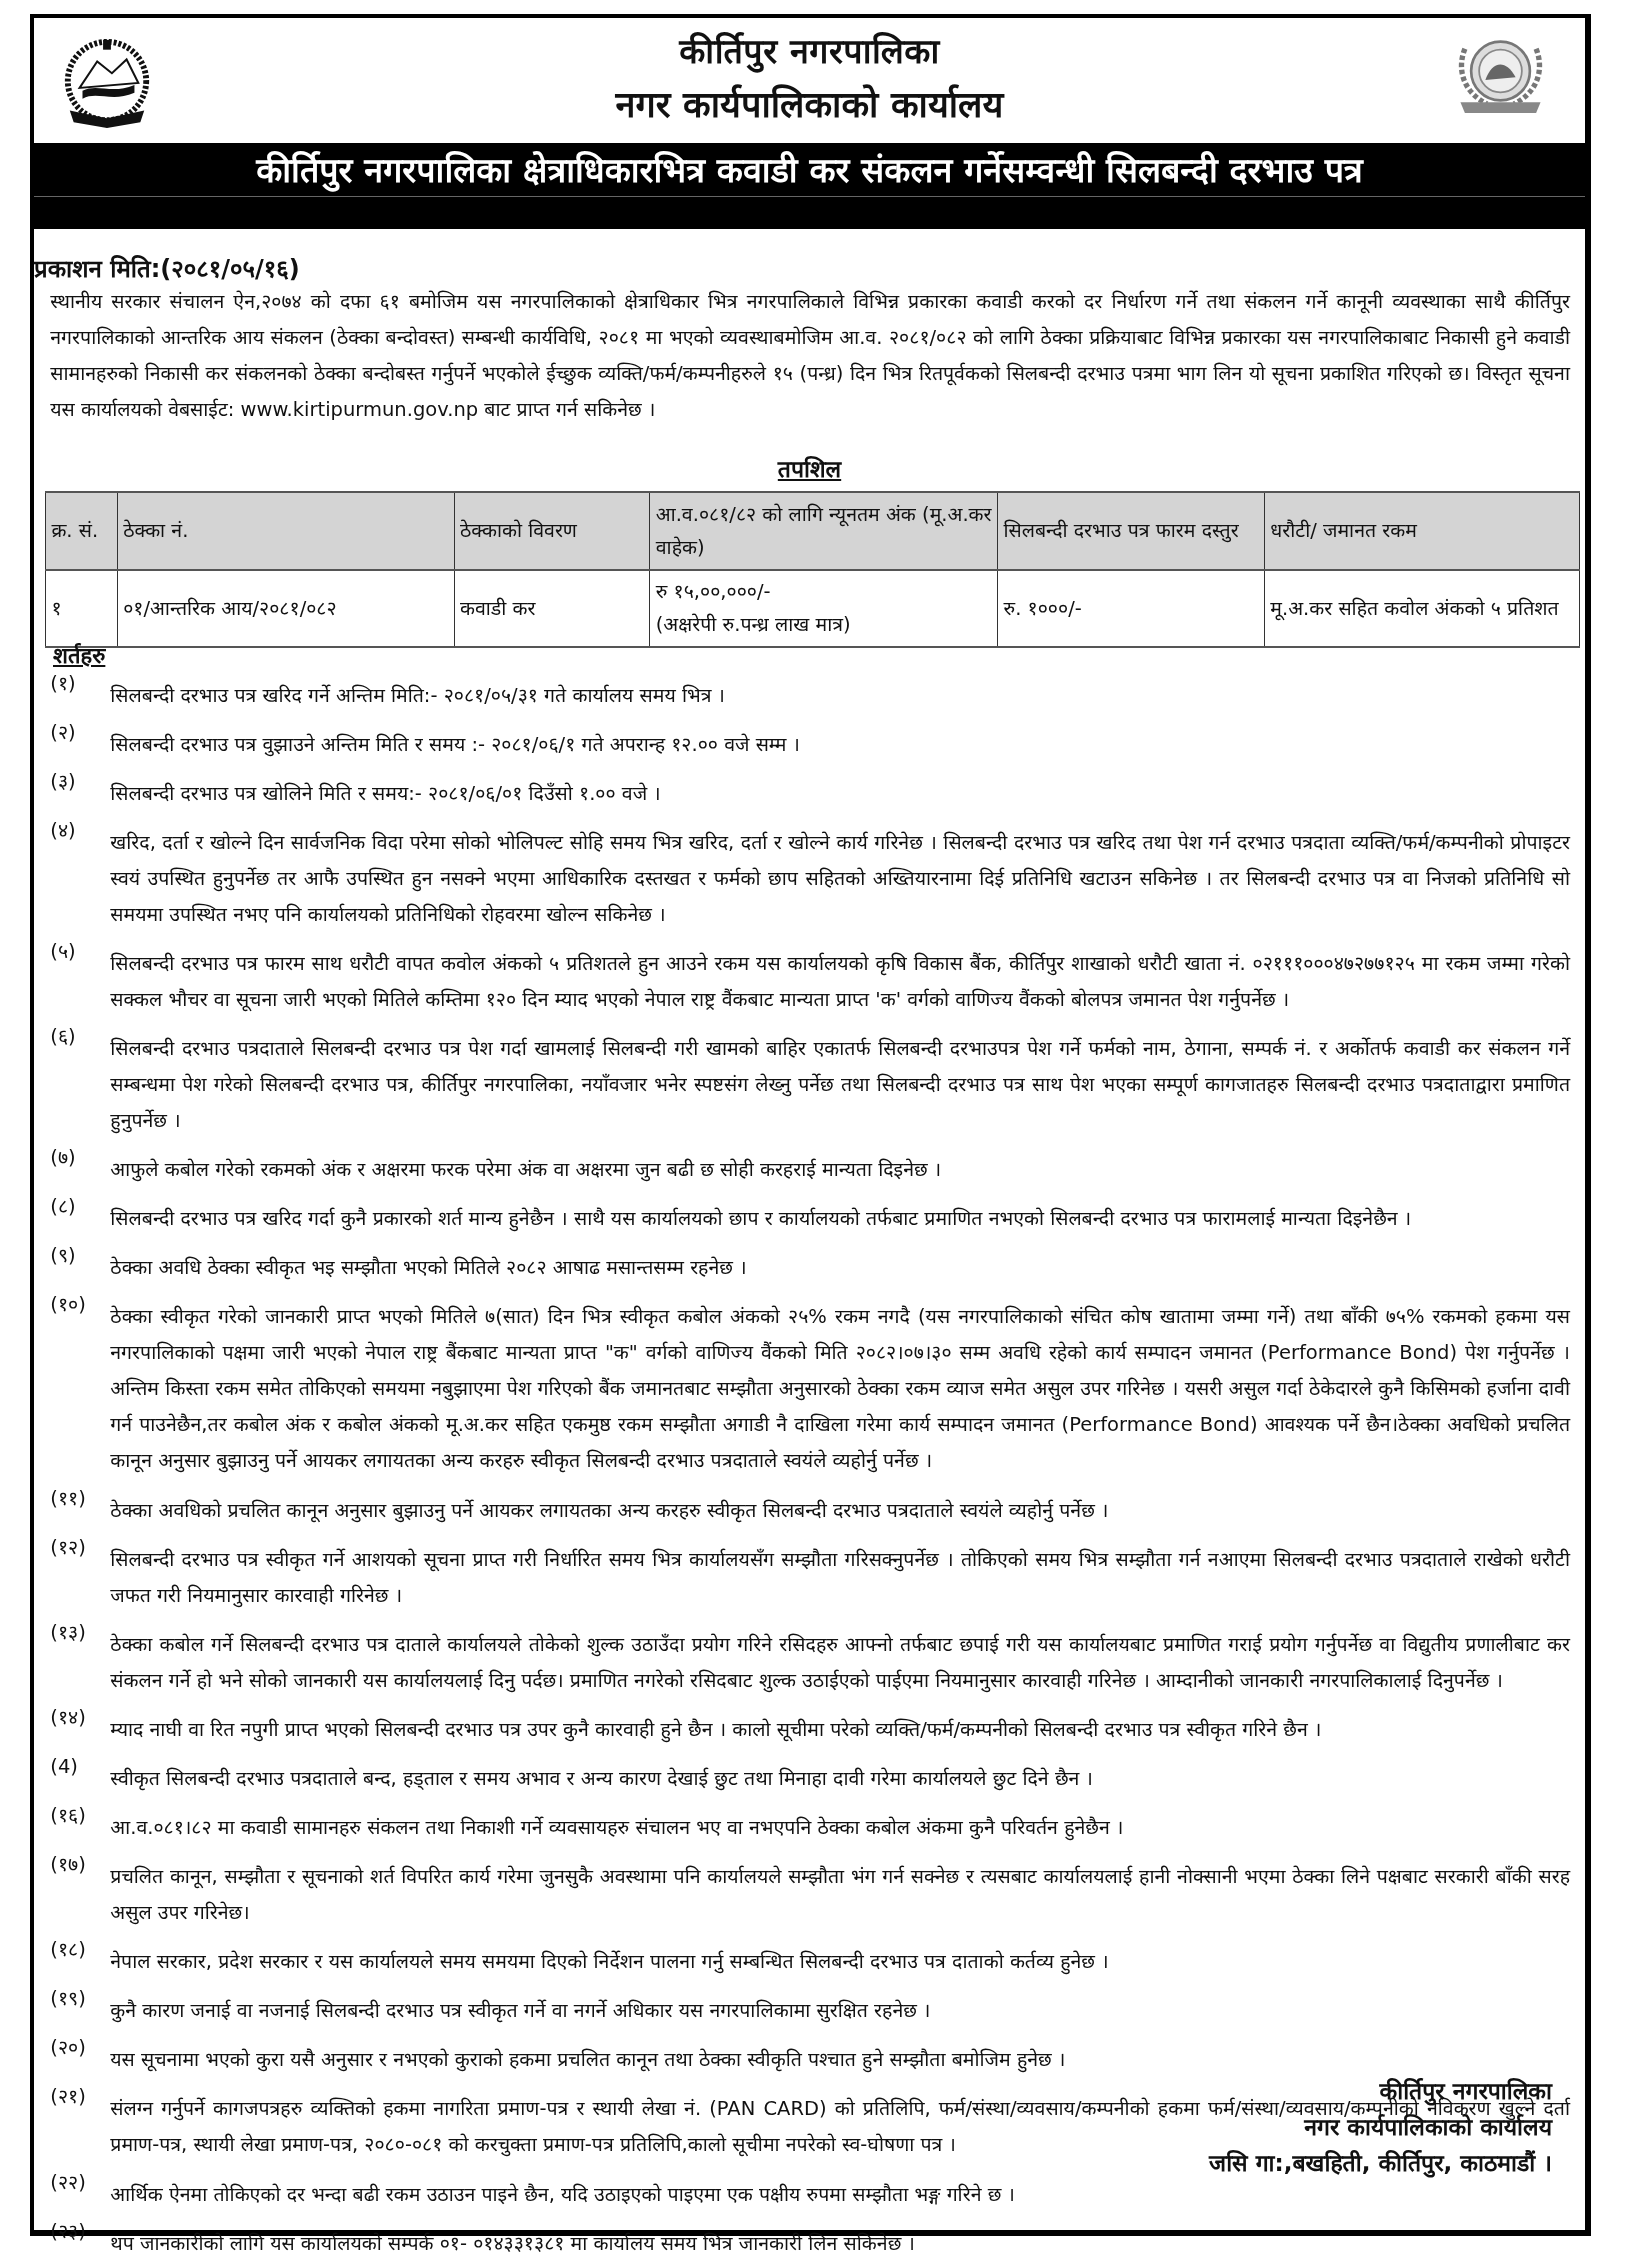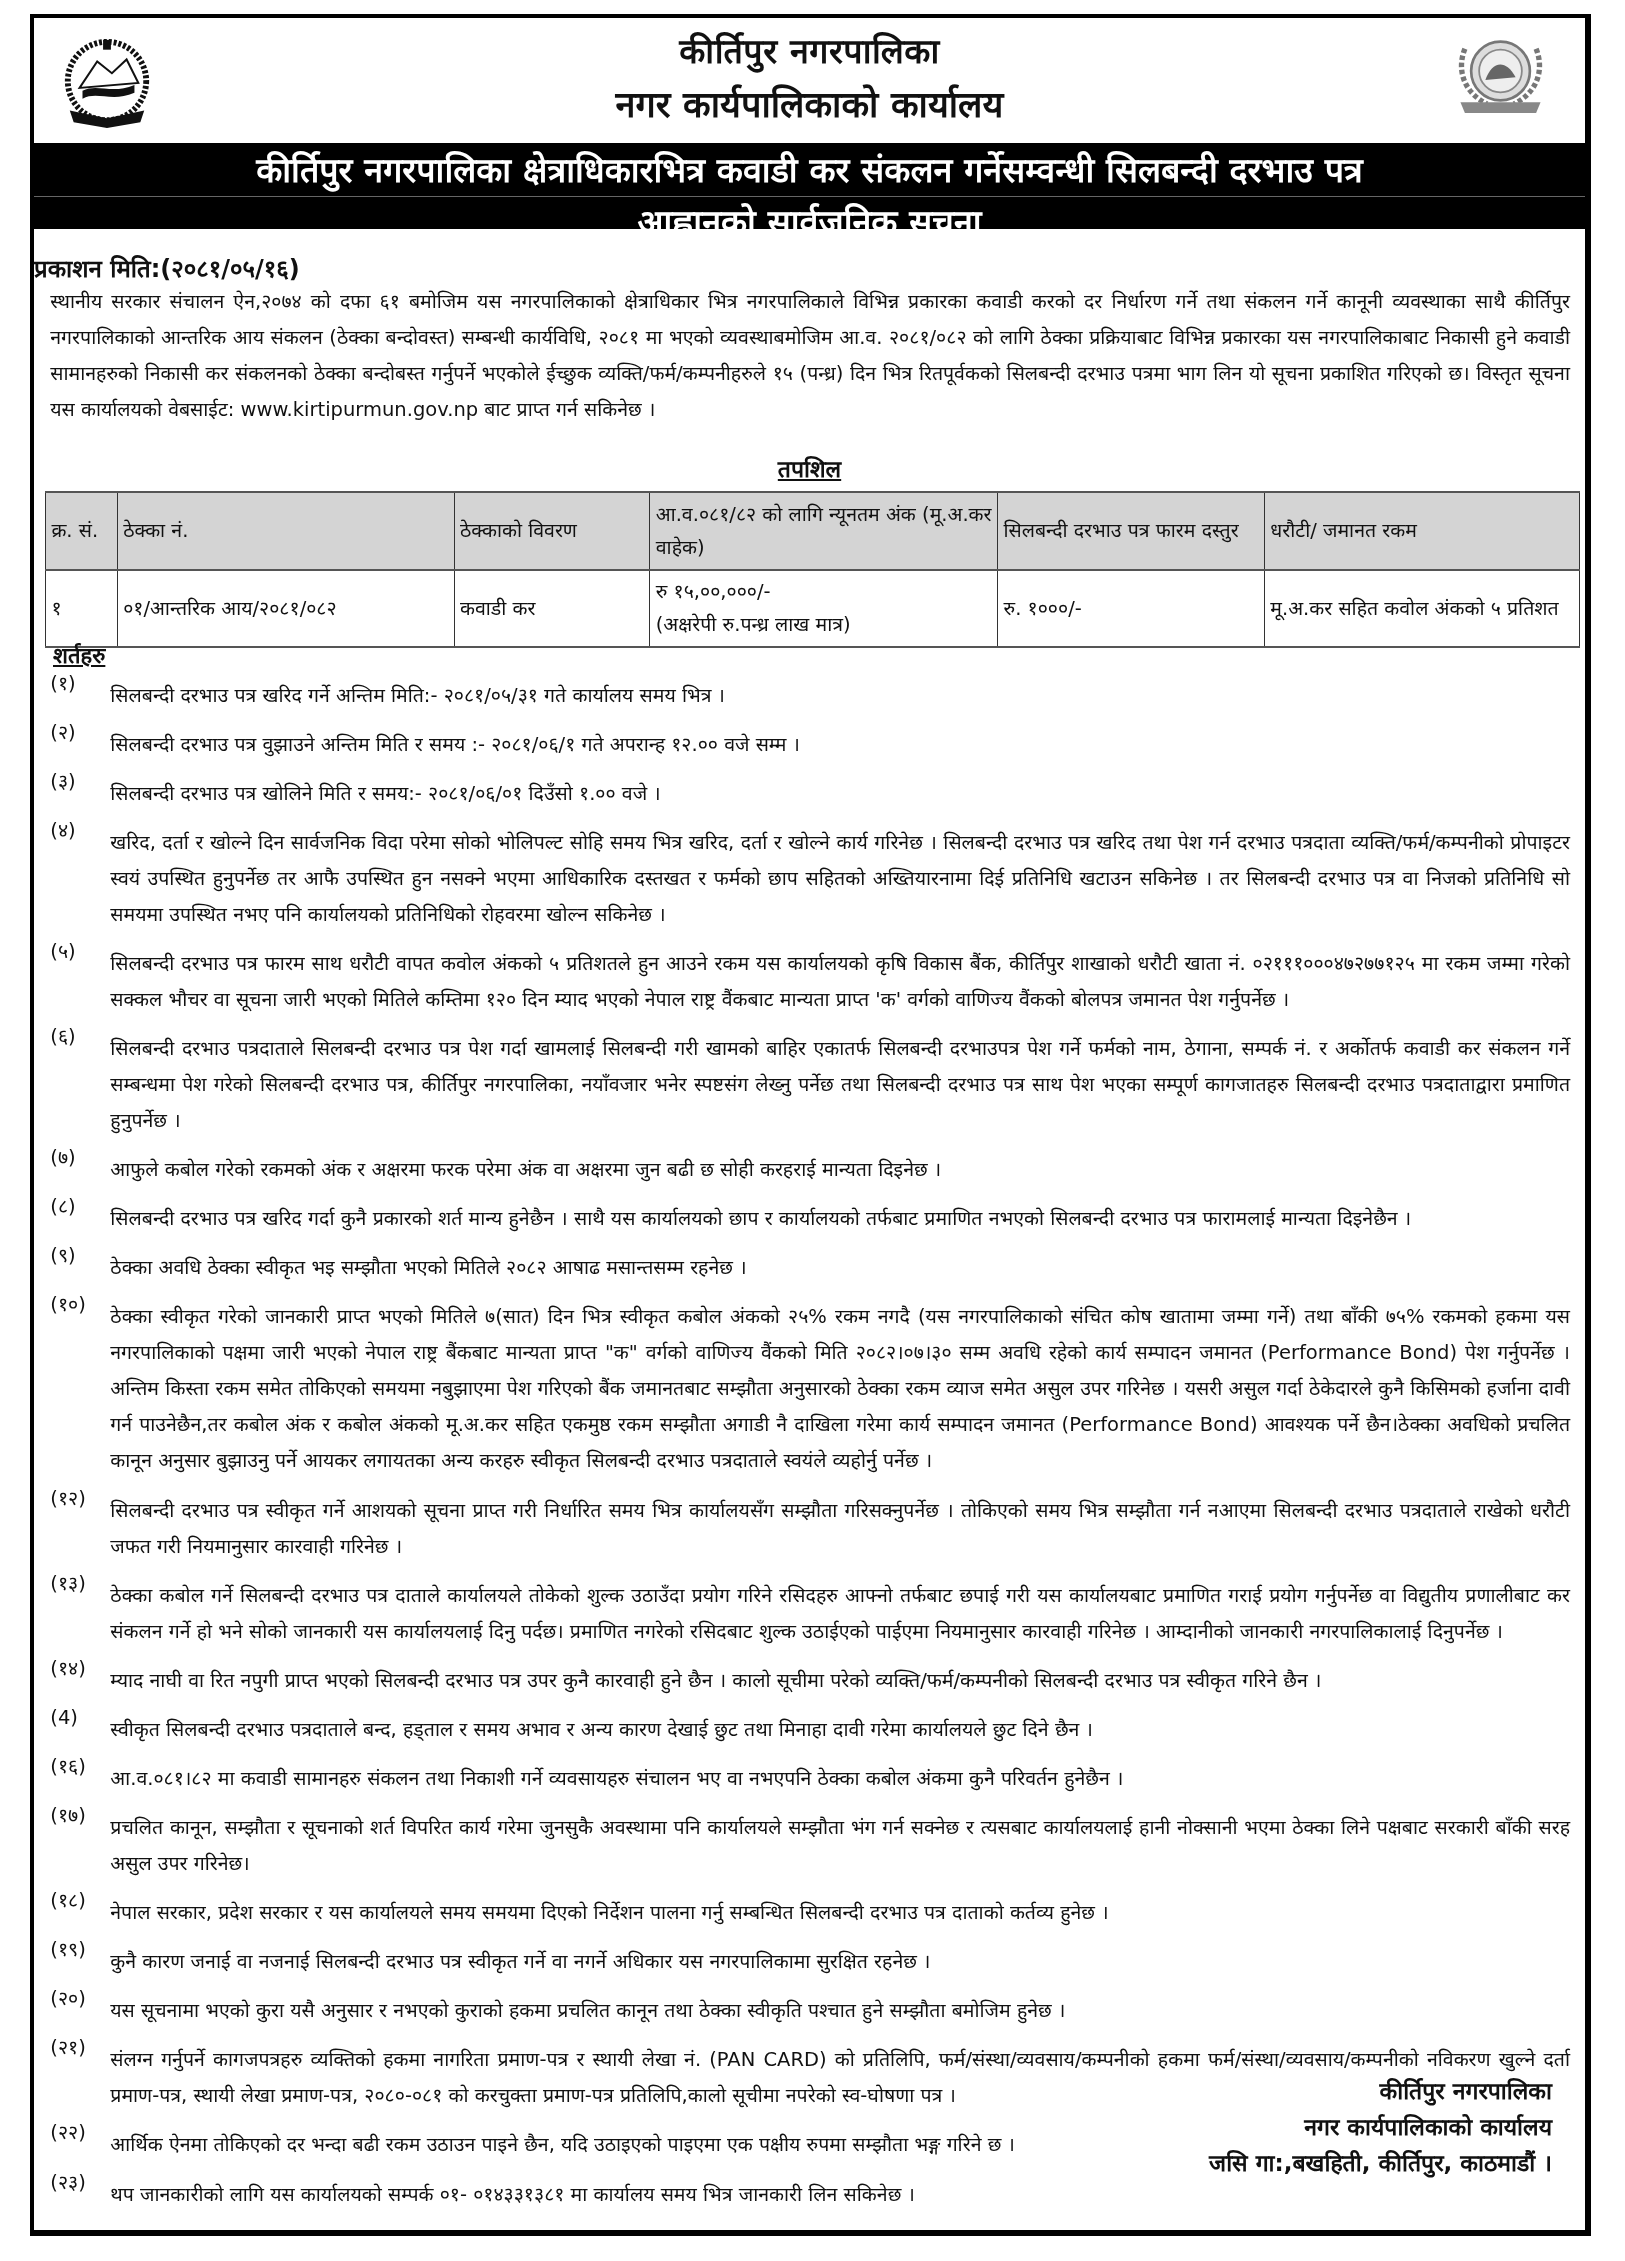--- a/index.html
+++ b/index.html
@@ -60,21 +60,20 @@
       <circle cx="55" cy="45" r="33" fill="#ddd" stroke="#777" stroke-width="3"></circle>
       <circle cx="55" cy="45" r="24" fill="#eee" stroke="#888" stroke-width="2"></circle>
       <path d="M38 55 C45 35, 60 30, 72 52 Z" fill="#666"></path>
       <path d="M10 80 L100 80 L95 92 L15 92 Z" fill="#888"></path>
     </svg>
   </div>
 
   <div class="banner">
     <div class="b1">कीर्तिपुर नगरपालिका क्षेत्राधिकारभित्र कवाडी कर संकलन गर्नेसम्वन्धी सिलबन्दी दरभाउ पत्र</div>
     <div class="divider"></div>
-    <div class="b2">आह्वानको सार्वजनिक सूचना</div>
   </div>
 
   <div class="pubdate">प्रकाशन मिति:(२०८१/०५/१६)</div>
 
   <div class="intro">स्थानीय सरकार संचालन ऐन,२०७४ को दफा ६१ बमोजिम यस नगरपालिकाको क्षेत्राधिकार भित्र नगरपालिकाले विभिन्न प्रकारका कवाडी करको दर निर्धारण गर्ने तथा संकलन गर्ने कानूनी व्यवस्थाका साथै कीर्तिपुर नगरपालिकाको आन्तरिक आय संकलन (ठेक्का बन्दोवस्त) सम्बन्धी कार्यविधि, २०८१ मा भएको व्यवस्थाबमोजिम आ.व. २०८१/०८२ को लागि ठेक्का प्रक्रियाबाट विभिन्न प्रकारका यस नगरपालिकाबाट निकासी हुने कवाडी सामानहरुको निकासी कर संकलनको ठेक्का बन्दोबस्त गर्नुपर्ने भएकोले ईच्छुक व्यक्ति/फर्म/कम्पनीहरुले १५ (पन्ध्र) दिन भित्र रितपूर्वकको सिलबन्दी दरभाउ पत्रमा भाग लिन यो सूचना प्रकाशित गरिएको छ। विस्तृत सूचना यस कार्यालयको वेबसाईट: www.kirtipurmun.gov.np बाट प्राप्त गर्न सकिनेछ ।</div>
 
   <div class="tapsil">तपशिल</div>
 
   <table class="details">
     <thead>
@@ -139,20 +138,24 @@
       </div>
       <div class="cond">
         <span class="num">(९)</span>
         <span class="txt">ठेक्का अवधि ठेक्का स्वीकृत भइ सम्झौता भएको मितिले २०८२ आषाढ मसान्तसम्म रहनेछ ।</span>
       </div>
       <div class="cond">
         <span class="num">(१०)</span>
         <span class="txt">ठेक्का स्वीकृत गरेको जानकारी प्राप्त भएको मितिले ७(सात) दिन भित्र स्वीकृत कबोल अंकको २५% रकम नगदै (यस नगरपालिकाको संचित कोष खातामा जम्मा गर्ने) तथा बाँकी ७५% रकमको हकमा यस नगरपालिकाको पक्षमा जारी भएको नेपाल राष्ट्र बैंकबाट मान्यता प्राप्त "क" वर्गको वाणिज्य वैंकको मिति २०८२।०७।३० सम्म अवधि रहेको कार्य सम्पादन जमानत (Performance Bond) पेश गर्नुपर्नेछ । अन्तिम किस्ता रकम समेत तोकिएको समयमा नबुझाएमा पेश गरिएको बैंक जमानतबाट सम्झौता अनुसारको ठेक्का रकम व्याज समेत असुल उपर गरिनेछ । यसरी असुल गर्दा ठेकेदारले कुनै किसिमको हर्जाना दावी गर्न पाउनेछैन,तर कबोल अंक र कबोल अंकको मू.अ.कर सहित एकमुष्ठ रकम सम्झौता अगाडी नै दाखिला गरेमा कार्य सम्पादन जमानत (Performance Bond) आवश्यक पर्ने छैन।ठेक्का अवधिको प्रचलित कानून अनुसार बुझाउनु पर्ने आयकर लगायतका अन्य करहरु स्वीकृत सिलबन्दी दरभाउ पत्रदाताले स्वयंले व्यहोर्नु पर्नेछ ।</span>
       </div>
       <div class="cond">
+        <span class="num">(११)</span>
+        <span class="txt">ठेक्का अवधिको प्रचलित कानून अनुसार बुझाउनु पर्ने आयकर लगायतका अन्य करहरु स्वीकृत सिलबन्दी दरभाउ पत्रदाताले स्वयंले व्यहोर्नु पर्नेछ ।</span>
+      </div>
+      <div class="cond">
         <span class="num">(१२)</span>
         <span class="txt">सिलबन्दी दरभाउ पत्र स्वीकृत गर्ने आशयको सूचना प्राप्त गरी निर्धारित समय भित्र कार्यालयसँग सम्झौता गरिसक्नुपर्नेछ । तोकिएको समय भित्र सम्झौता गर्न नआएमा सिलबन्दी दरभाउ पत्रदाताले राखेको धरौटी जफत गरी नियमानुसार कारवाही गरिनेछ ।</span>
       </div>
       <div class="cond">
         <span class="num">(१३)</span>
         <span class="txt">ठेक्का कबोल गर्ने सिलबन्दी दरभाउ पत्र दाताले कार्यालयले तोकेको शुल्क उठाउँदा प्रयोग गरिने रसिदहरु आफ्नो तर्फबाट छपाई गरी यस कार्यालयबाट प्रमाणित गराई प्रयोग गर्नुपर्नेछ वा विद्युतीय प्रणालीबाट कर संकलन गर्ने हो भने सोको जानकारी यस कार्यालयलाई दिनु पर्दछ। प्रमाणित नगरेको रसिदबाट शुल्क उठाईएको पाईएमा नियमानुसार कारवाही गरिनेछ । आम्दानीको जानकारी नगरपालिकालाई दिनुपर्नेछ ।</span>
       </div>
       <div class="cond">
         <span class="num">(१४)</span>
         <span class="txt">म्याद नाघी वा रित नपुगी प्राप्त भएको सिलबन्दी दरभाउ पत्र उपर कुनै कारवाही हुने छैन । कालो सूचीमा परेको व्यक्ति/फर्म/कम्पनीको सिलबन्दी दरभाउ पत्र स्वीकृत गरिने छैन ।</span>

